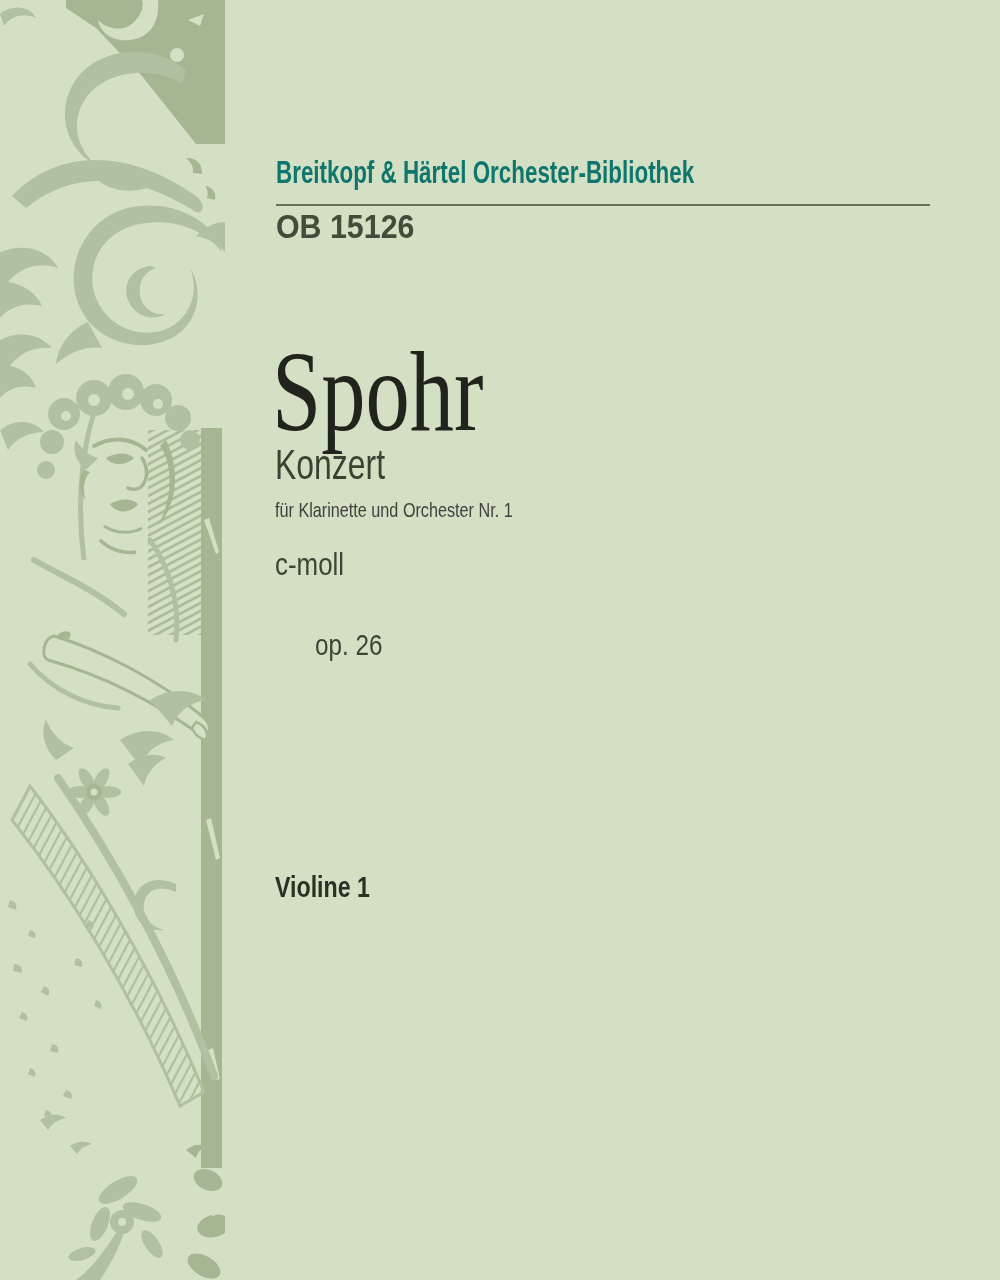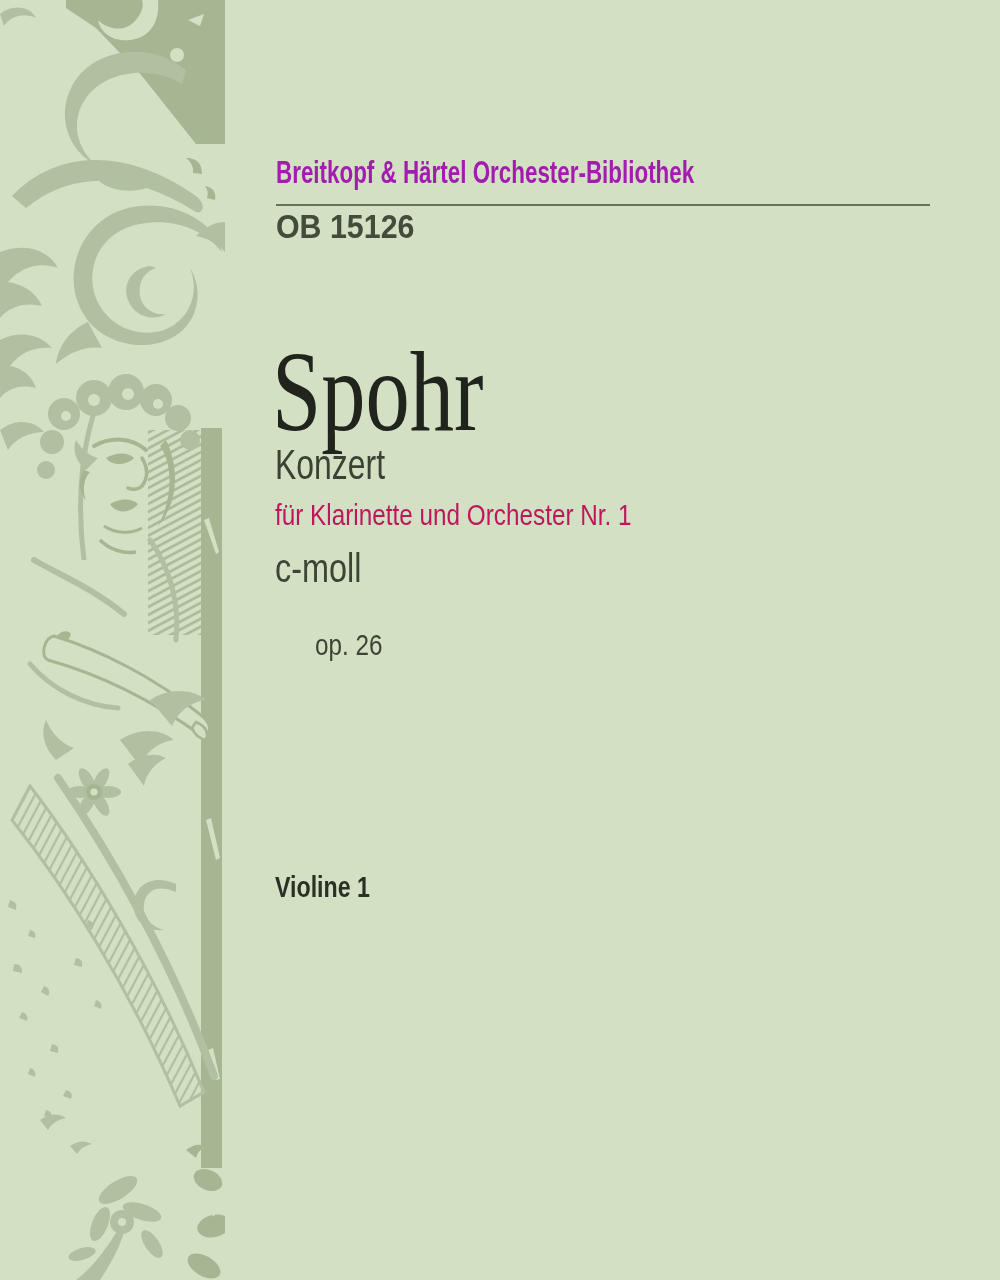--- a/index.html
+++ b/index.html
@@ -7,32 +7,32 @@
     width:1000px;height:1280px;
     background:#d3e0c4;
     font-family:"Liberation Sans", sans-serif;
     position:relative;
     overflow:hidden;
   }
   .page{position:absolute;inset:0;width:1000px;height:1280px;background:#d3e0c4;}
   .band{position:absolute;left:0;top:0;}
   .line{position:absolute;white-space:nowrap;line-height:1;}
   .cx{display:inline-block;transform-origin:left top;}
-  .series{top:156px;left:276px;font-size:32px;font-weight:bold;color:#a21caf;}
+  .series{top:156px;left:276px;font-size:32px;font-weight:bold;color:#0f766e;}
   .series .cx{transform:scaleX(0.70);}
   .rule{position:absolute;top:204px;left:276px;width:654px;height:2px;background:#6a7259;}
   .catalog{top:210px;left:276px;font-size:33px;font-weight:700;color:#434b3a;}
   .catalog .cx{transform:scaleX(0.92);}
   .composer{top:334px;left:272px;font-family:"Liberation Serif", serif;font-size:115px;color:#20241d;}
   .composer .cx{transform:scaleX(0.77);}
   .worktitle{top:444px;left:275px;font-size:42px;color:#3a4233;}
   .worktitle .cx{transform:scaleX(0.76);}
-  .subtitle{top:500px;left:275px;font-size:30px;color:#be185d;}
+  .subtitle{top:500px;left:275px;font-size:20px;color:#404040;}
   .subtitle .cx{transform:scaleX(0.81);}
-  .key{top:548px;left:275px;font-size:40px;color:#3c4435;}
+  .key{top:548px;left:275px;font-size:32px;color:#3c4435;}
   .key .cx{transform:scaleX(0.81);}
   .opus{top:630px;left:275px;font-size:30px;color:#3c4435;margin-left:40px;}
   .opus .cx{transform:scaleX(0.81);}
   .part{top:873px;left:275px;font-size:29px;font-weight:bold;color:#2b3026;}
   .part .cx{transform:scaleX(0.80);}
 </style>
 </head>
 <body>
 
 <div class="page">

